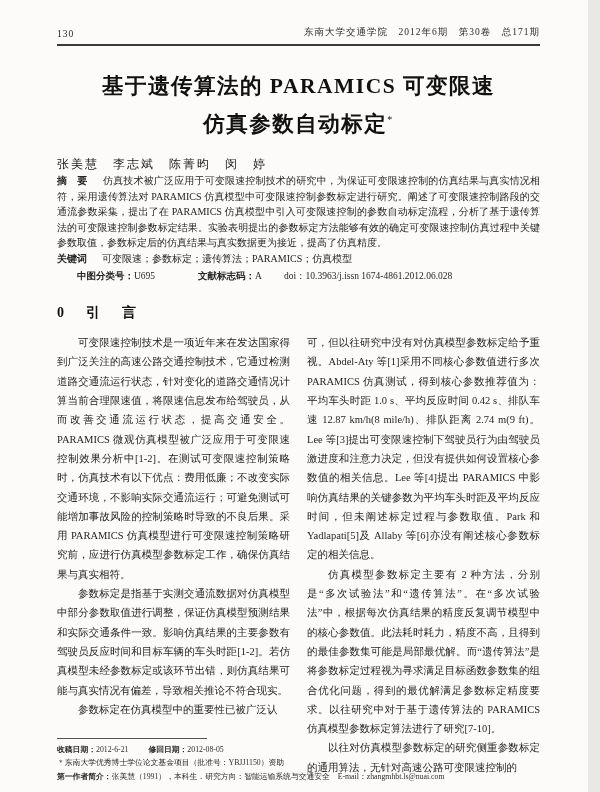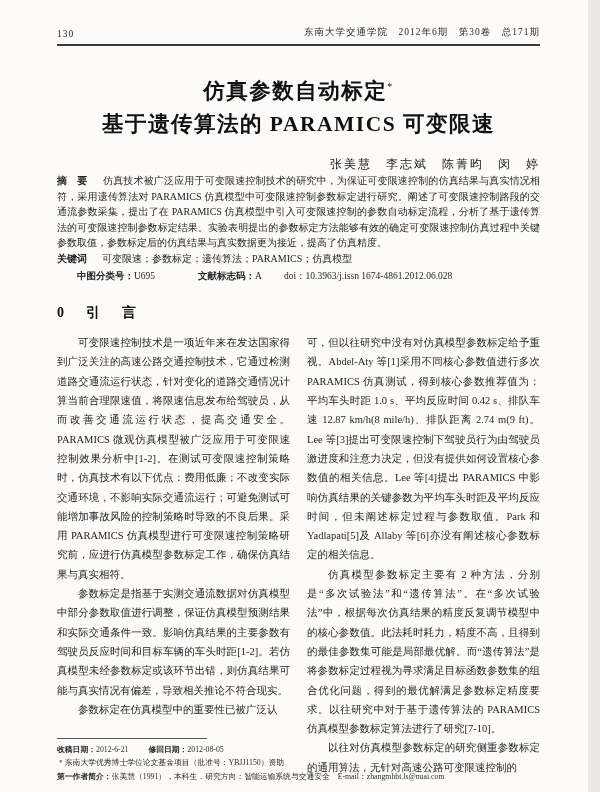--- a/index.html
+++ b/index.html
@@ -45,21 +45,21 @@
     line-height: 33px;
     letter-spacing: 1.5px;
     color: #111;
   }
   .title sup {
     font-size: 10px;
     font-weight: normal;
   }
   .authors {
     margin-top: 15px;
-    text-align: right;
+    text-align: left;
     font-size: 12px;
     letter-spacing: 2px;
     color: #222;
   }
   .affiliation {
     margin-top: 9px;
     text-align: center;
     font-size: 9px;
     letter-spacing: 1px;
     color: #2e2e2e;
@@ -129,22 +129,22 @@
 <div class="page">
   <div class="content">
 
     <div class="running-head">
       <span>130</span>
       <span>东南大学交通学院　2012年6期　第30卷　总171期</span>
     </div>
     <hr class="header-rule">
 
     <div class="title">
+      <div>基于遗传算法的 PARAMICS 可变限速</div>
       <div><span>仿真参数自动标定</span><sup>*</sup></div>
-      <div>基于遗传算法的 PARAMICS 可变限速</div>
     </div>
 
     <div class="authors">张美慧　李志斌　陈菁昀　闵　婷</div>
 
     <div class="abstract-block">
       <span class="lbl">摘　要</span>
       <span class="gap">　</span>
       <span>仿真技术被广泛应用于可变限速控制技术的研究中，为保证可变限速控制的仿真结果与真实情况相符，采用遗传算法对 PARAMICS 仿真模型中可变限速控制参数标定进行研究。阐述了可变限速控制路段的交通流参数采集，提出了在 PARAMICS 仿真模型中引入可变限速控制的参数自动标定流程，分析了基于遗传算法的可变限速控制参数标定结果。实验表明提出的参数标定方法能够有效的确定可变限速控制仿真过程中关键参数取值，参数标定后的仿真结果与真实数据更为接近，提高了仿真精度。</span>
     </div>
 

